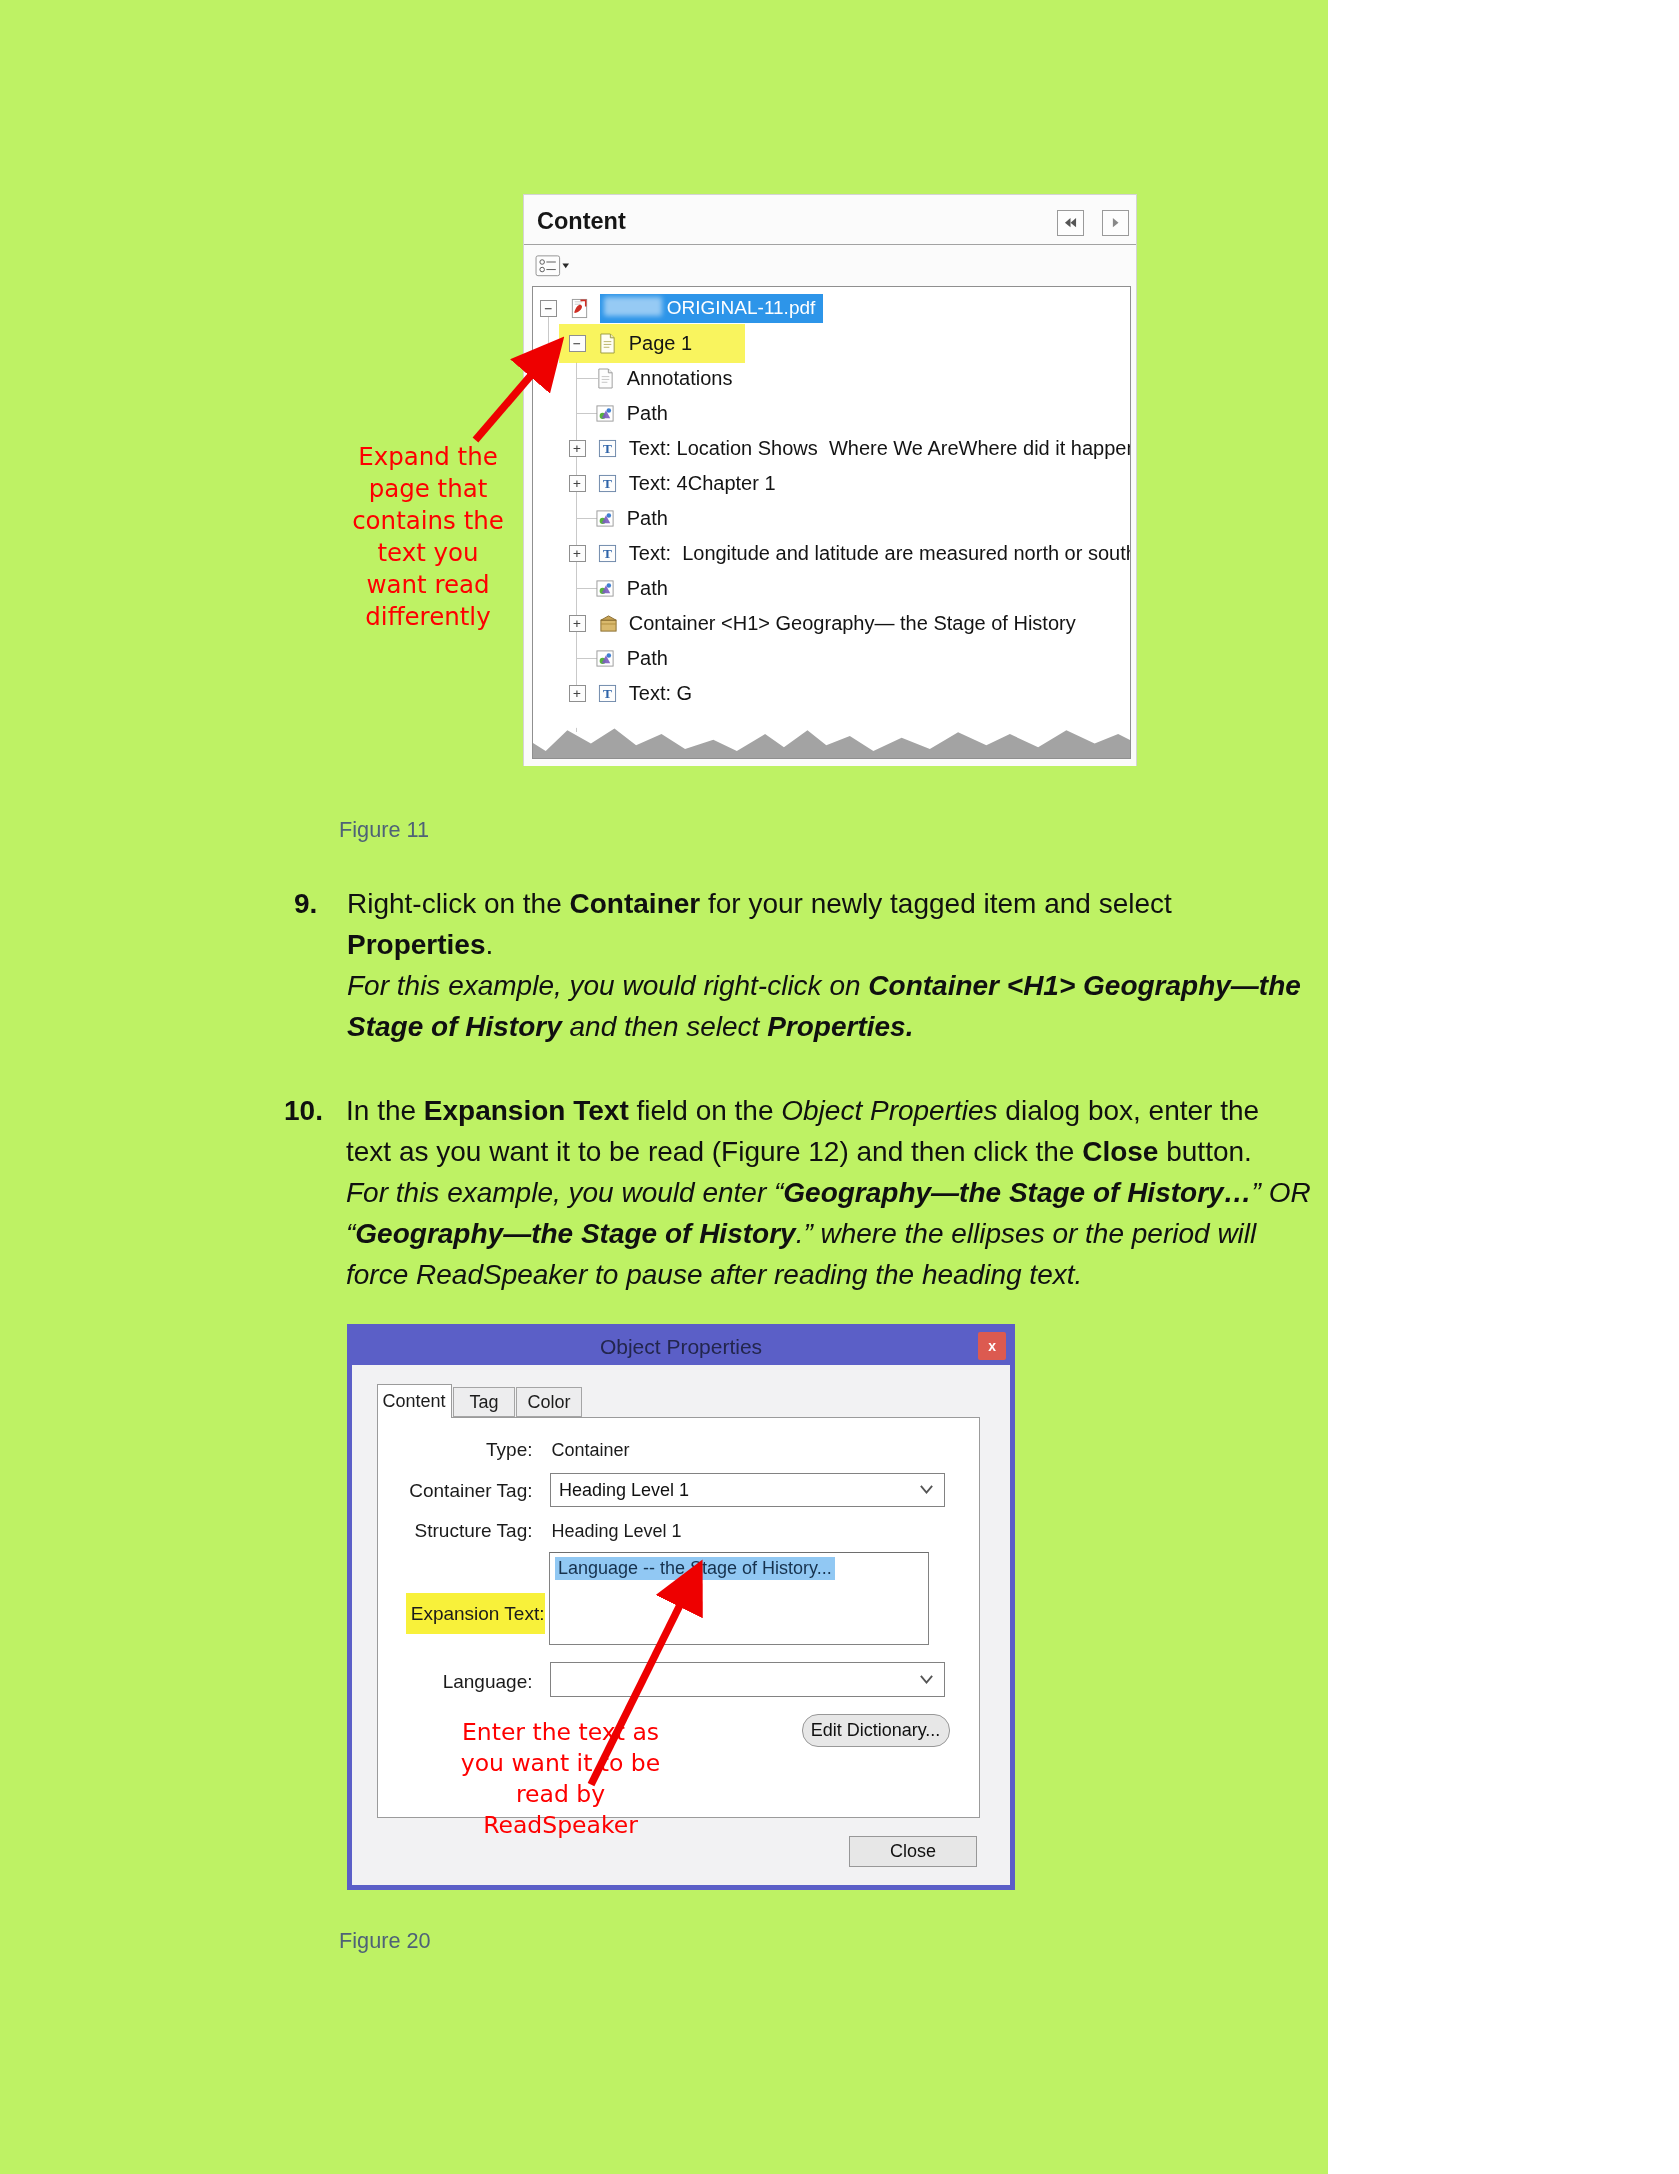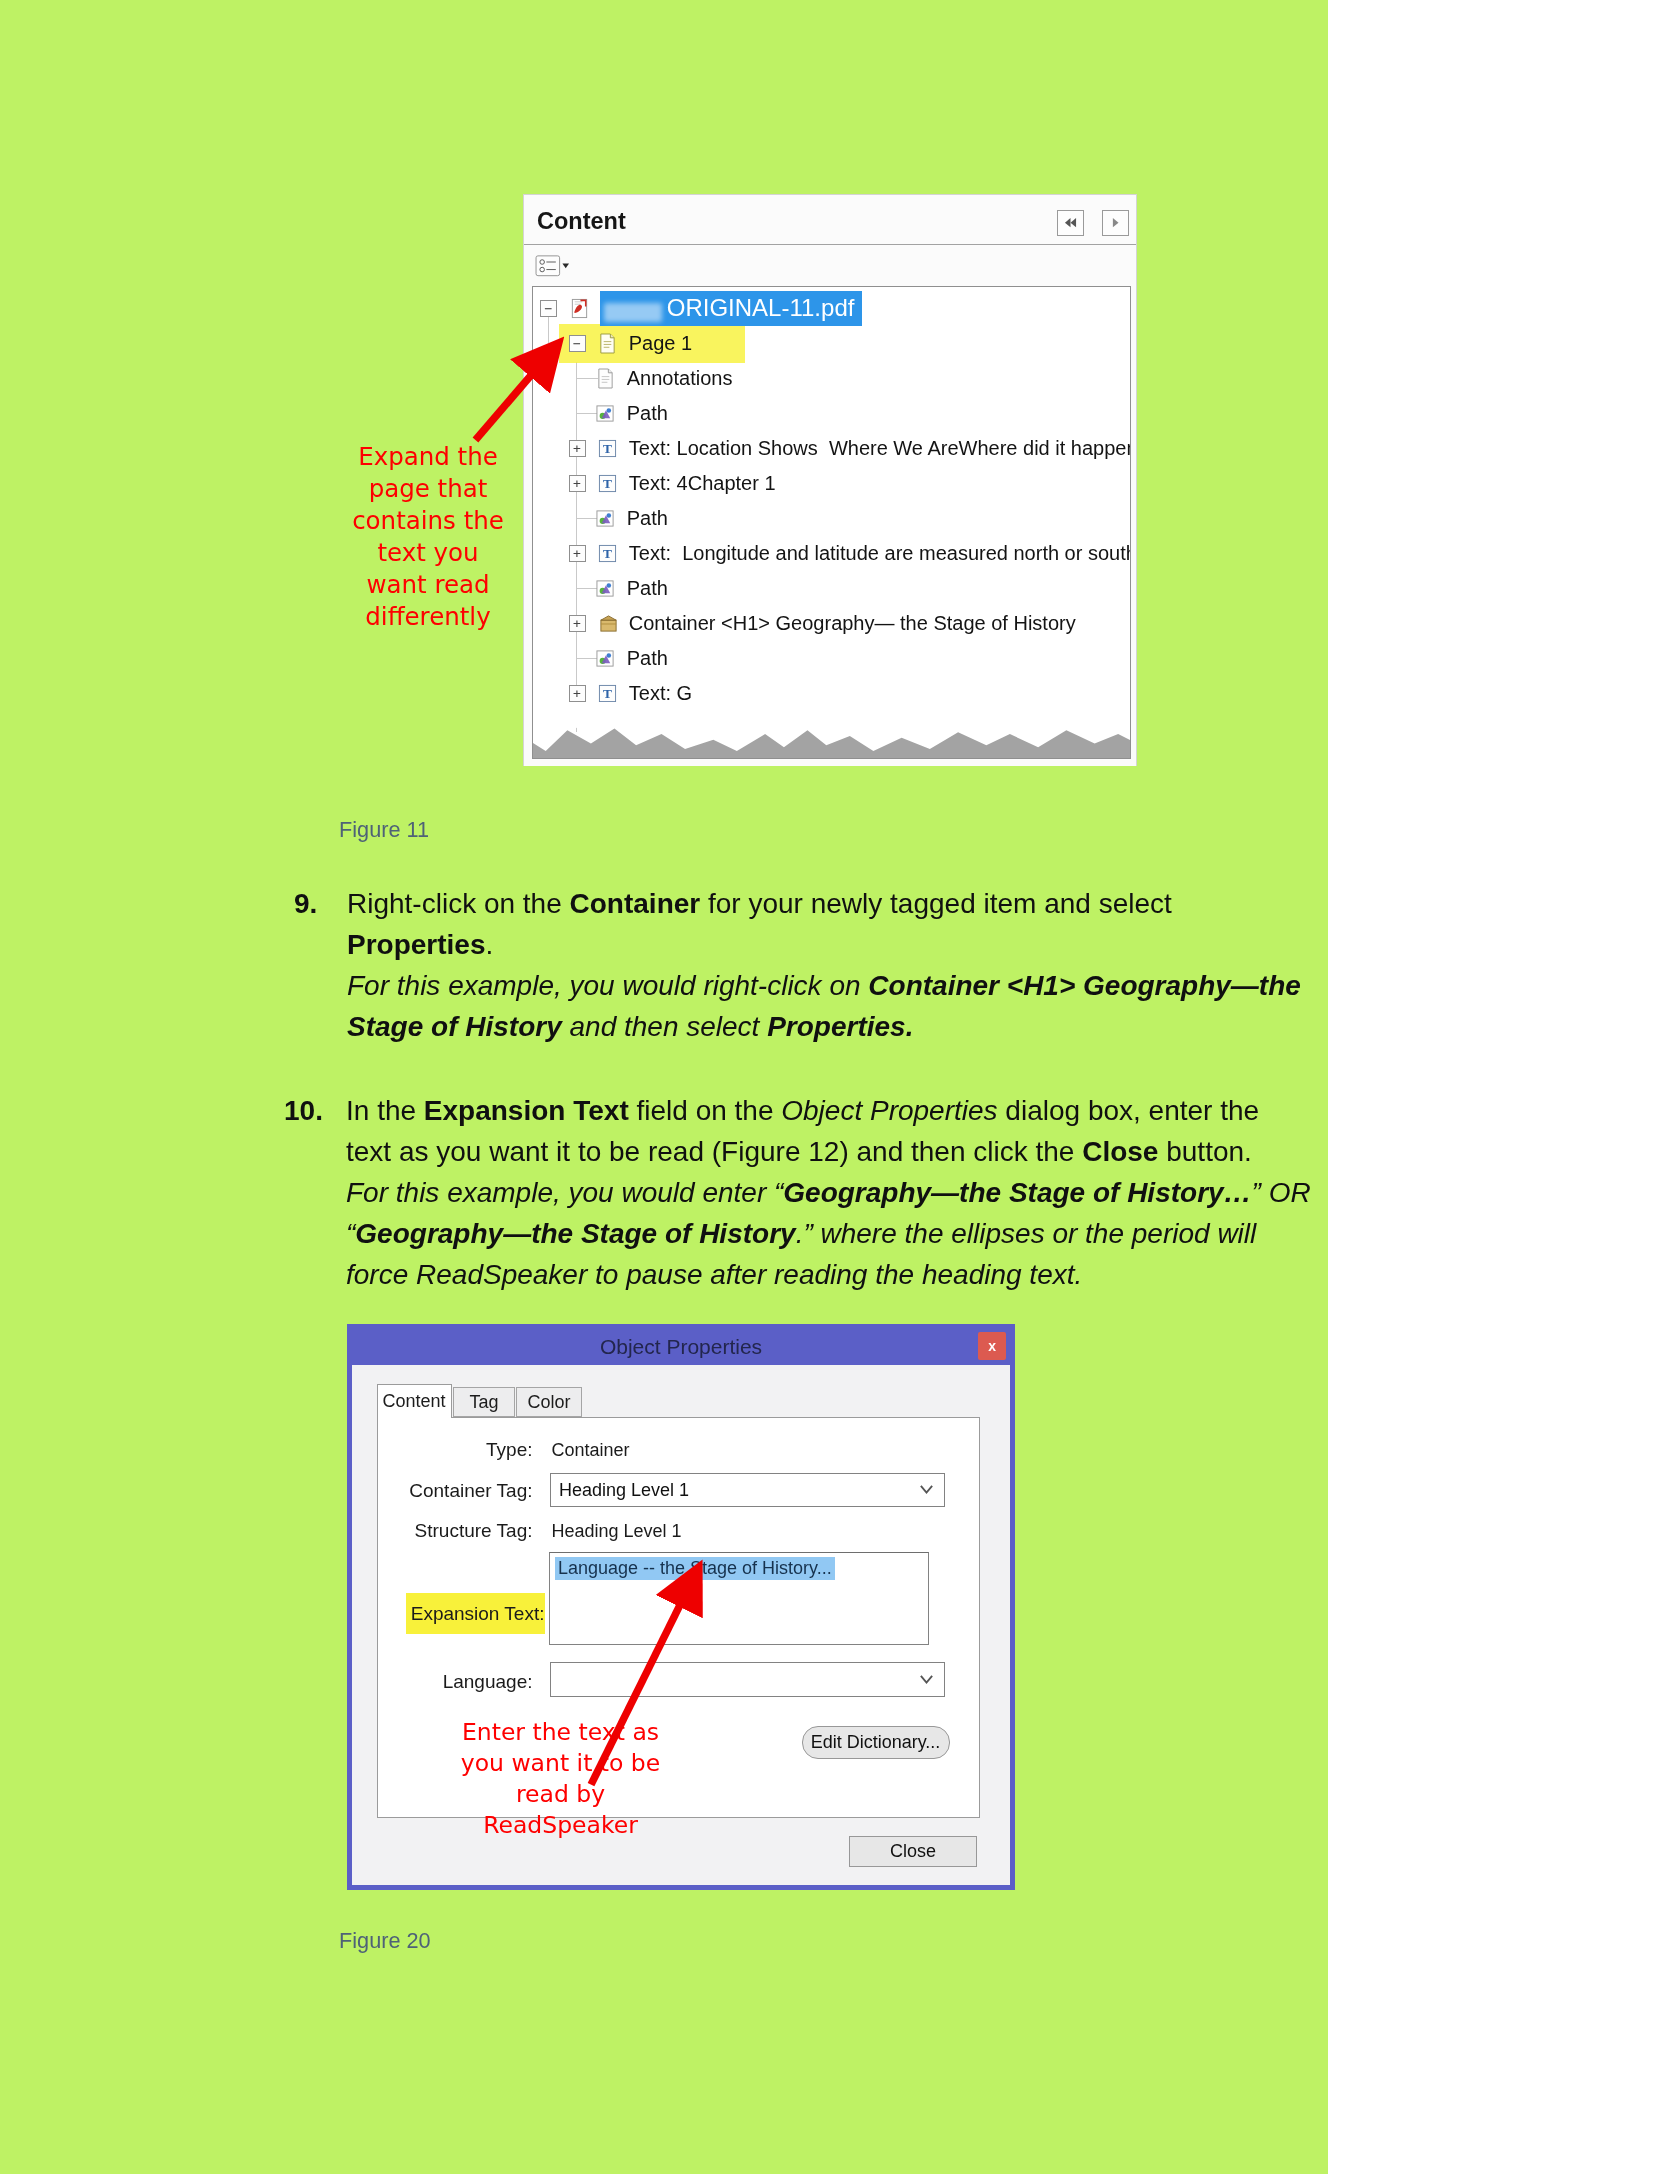--- a/index.html
+++ b/index.html
@@ -23,22 +23,22 @@
   .trow{height:35px;display:flex;align-items:center;position:relative;}
   .lvl1{padding-left:7.5px;} .lvl2{padding-left:36px;}
   .exp{width:15px;height:15px;border:0.9px solid #8f8f8f;background:#fdfdfd;color:#444;
        display:flex;align-items:center;justify-content:center;
        font:13px "DejaVu Sans Mono",monospace;line-height:13px;flex:none;position:relative;z-index:2;}
   .expsp{width:15px;flex:none;}
   .ticon{width:22.6px;margin:0 8.5px 0 12.2px;flex:none;display:flex;align-items:center;position:relative;z-index:1;}
   .tlabel{font-size:20px;white-space:pre;color:#141414;position:relative;z-index:1;}
   .tlabel.u{text-decoration:underline;}
   .stub{position:absolute;left:43px;top:50%;width:22.6px;height:0.9px;background:#c9c9c9;}
-  .sel{background:#2d95e9;color:#fff;display:flex;align-items:flex-end;
-       padding:2.8px 7.5px 3.8px 3.8px;font-size:24px;white-space:pre;position:relative;z-index:1;}
+  .sel{background:#2d95e9;color:#fff;display:flex;align-items:flex-start;
+       padding:2.8px 7.5px 3.8px 3.8px;font-size:19px;white-space:pre;position:relative;z-index:1;}
   .blur{width:58px;height:19px;background:rgba(255,255,255,.5);filter:blur(2.8px);
         border-radius:1.9px;margin-right:4.7px;}
   .hl{position:absolute;left:26px;top:-1.9px;width:186px;height:39px;background:#f8f13a;opacity:.82;z-index:0;}
 
   .red-note{color:#fe0000;font-family:"DejaVu Sans",sans-serif;text-align:center;}
   #note11{left:318px;top:441px;width:220px;font-size:24.5px;line-height:32px;}
   .fig-caption{font-size:21.7px;color:#4e6277;}
   #cap11{left:339px;top:780px;margin-top:37px;}
 
   
@@ -73,21 +73,21 @@
   .dropdown .dval{font-size:18px;padding-left:8.5px;flex:1;}
   .dropdown .chev{margin-right:9.4px;display:flex;}
   #exp-label{position:absolute;left:28px;top:175px;width:139px;height:41px;background:#f8f13a;
              display:flex;align-items:center;justify-content:flex-end;font-size:19px;color:#1b1b1b;}
   #exp-field{position:absolute;left:171px;top:134px;width:380px;height:93px;background:#fff;
              border:0.9px solid #828282;border-top:1.9px solid #6e6e6e;box-sizing:border-box;}
   #exp-field .selected-text{display:inline-block;margin:3.8px 0 0 5.6px;background:#91c8f3;
              color:#16324e;font-size:18px;padding:0.9px 2.8px;}
   .win-btn{position:absolute;background:#e7e7e7;border:0.9px solid #989898;box-sizing:border-box;
            display:flex;align-items:center;justify-content:center;font-size:18px;color:#111;}
-  #btn-dict{left:424px;top:308px;width:148px;height:33px;border-radius:16px;}
+  #btn-dict{left:424px;top:296px;width:148px;height:33px;border-radius:16px;}
   #btn-close2{left:497px;top:507px;width:128px;height:31px;}
   #note12{left:53px;top:388px;width:311px;font-size:23.5px;line-height:31px;z-index:4;}
   #cap12{left:339px;top:1928px;}
   svg{display:block;}
 </style>
 </head>
 <body>
 
 <div id="page">
 

